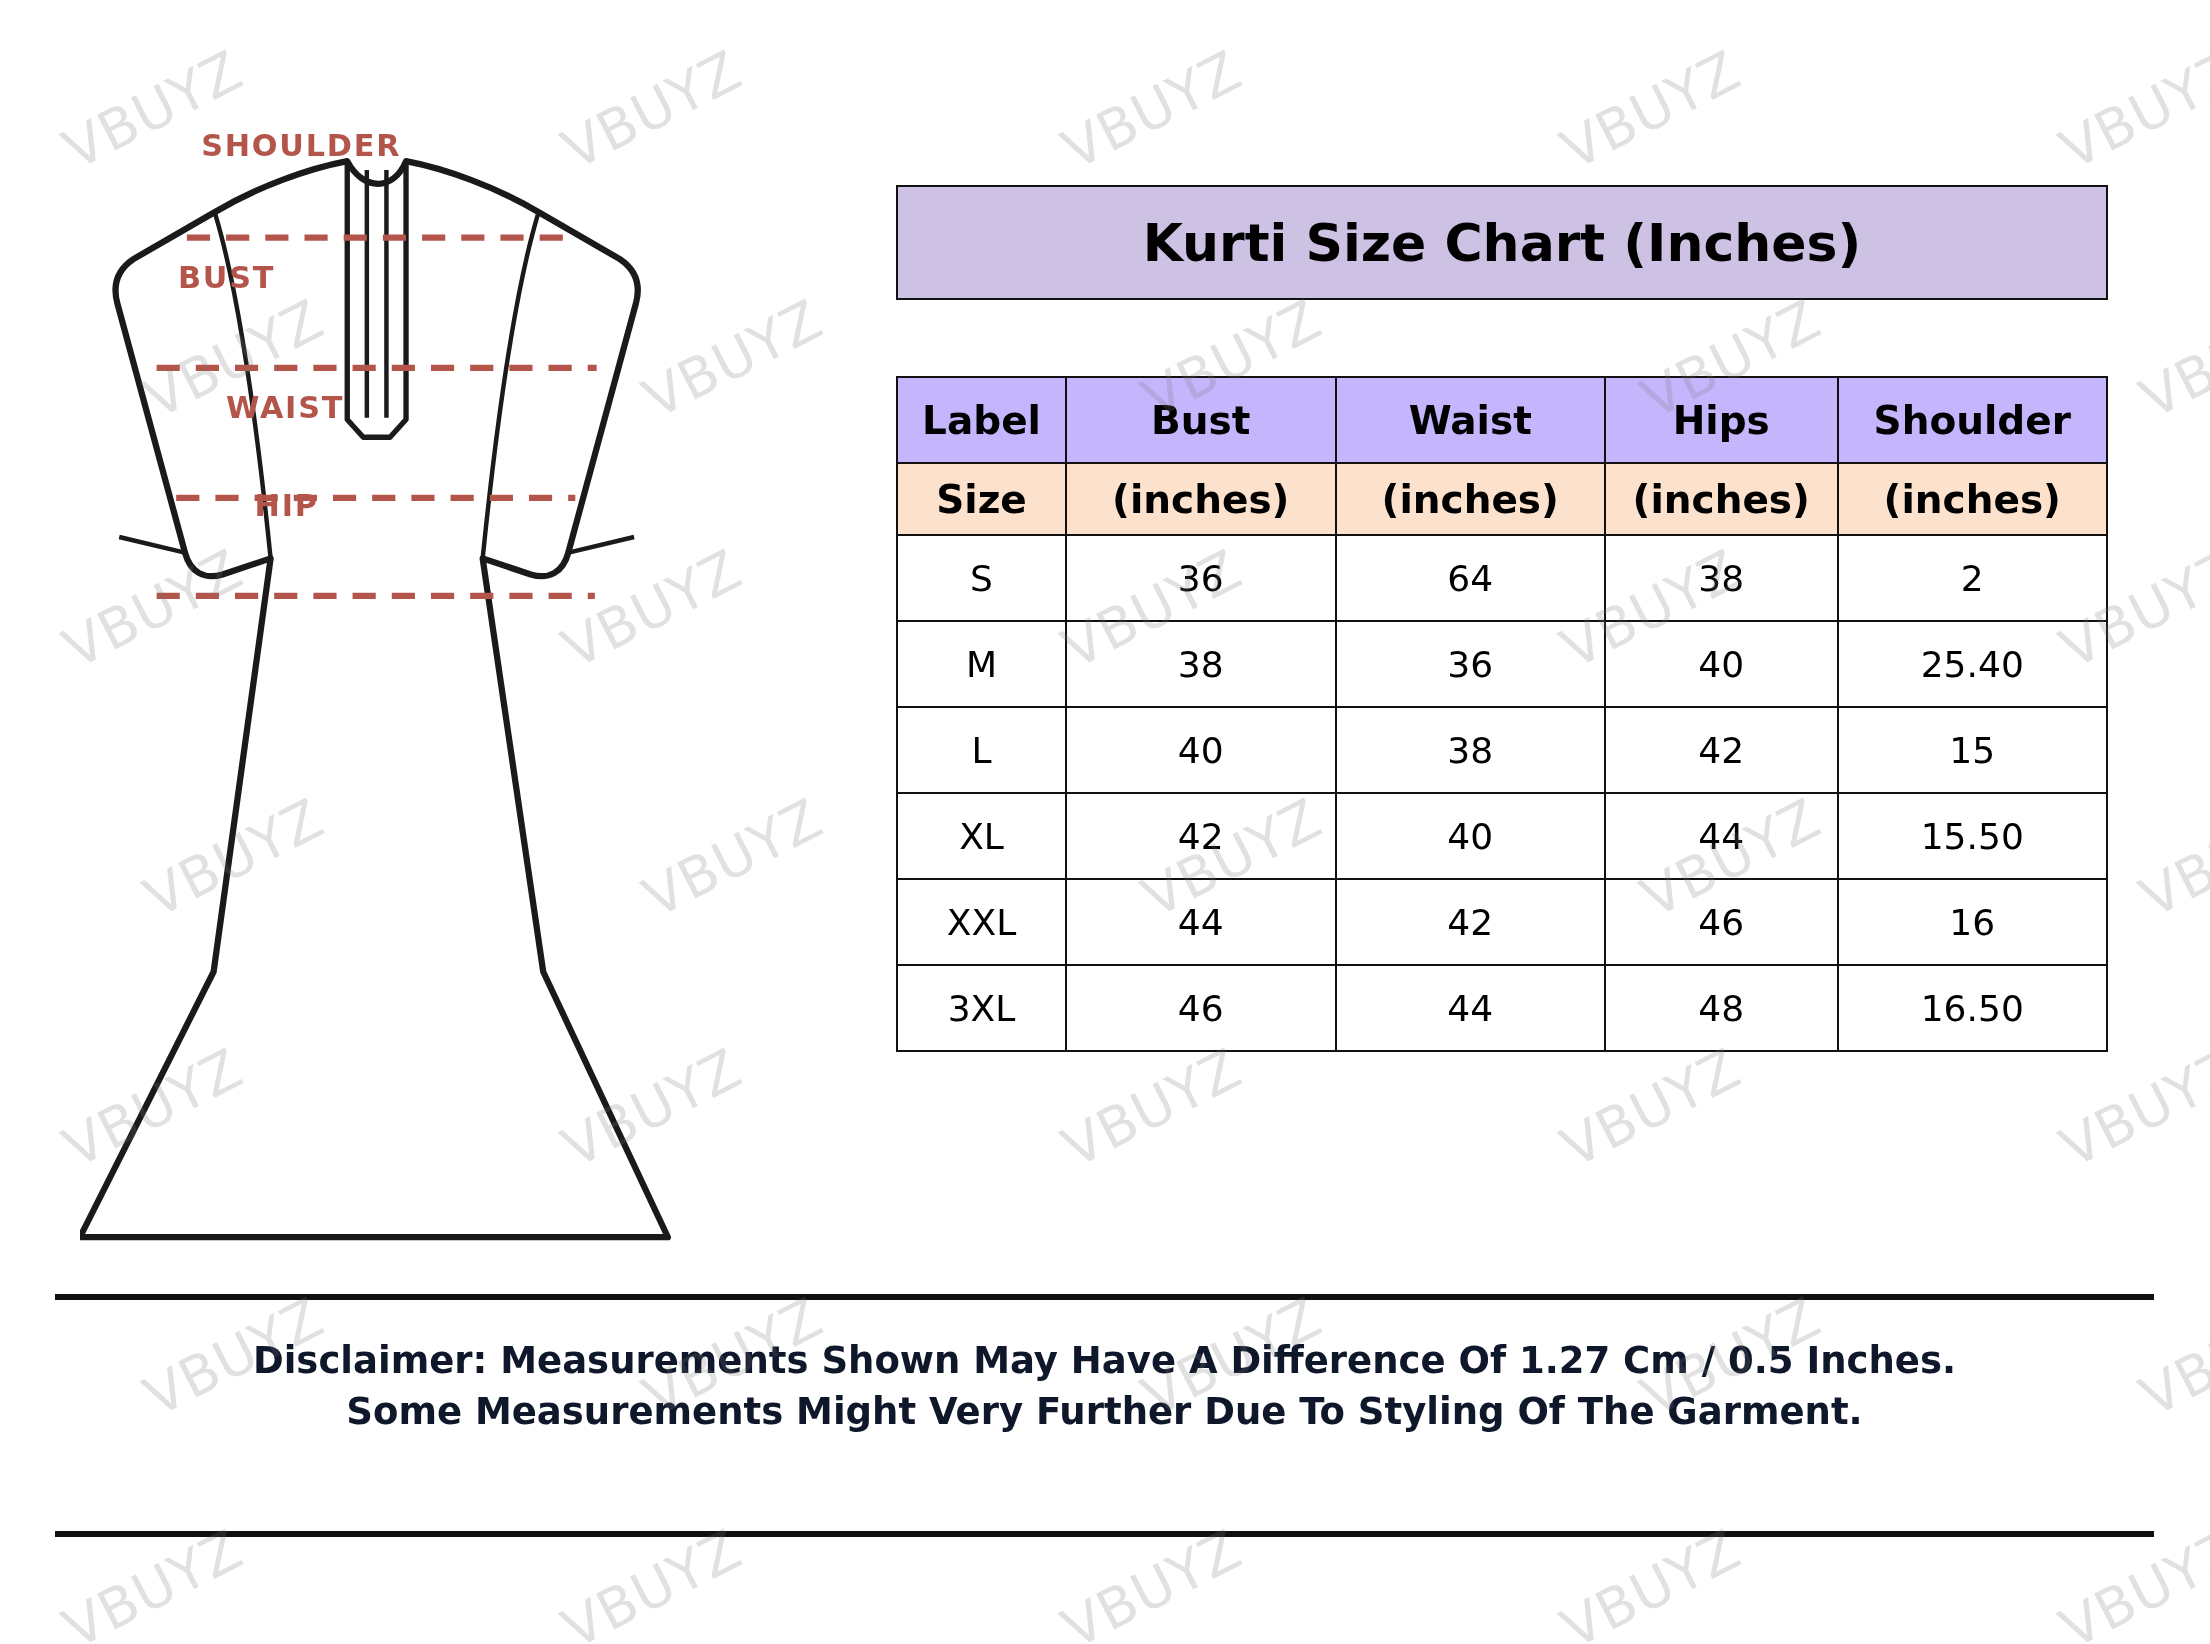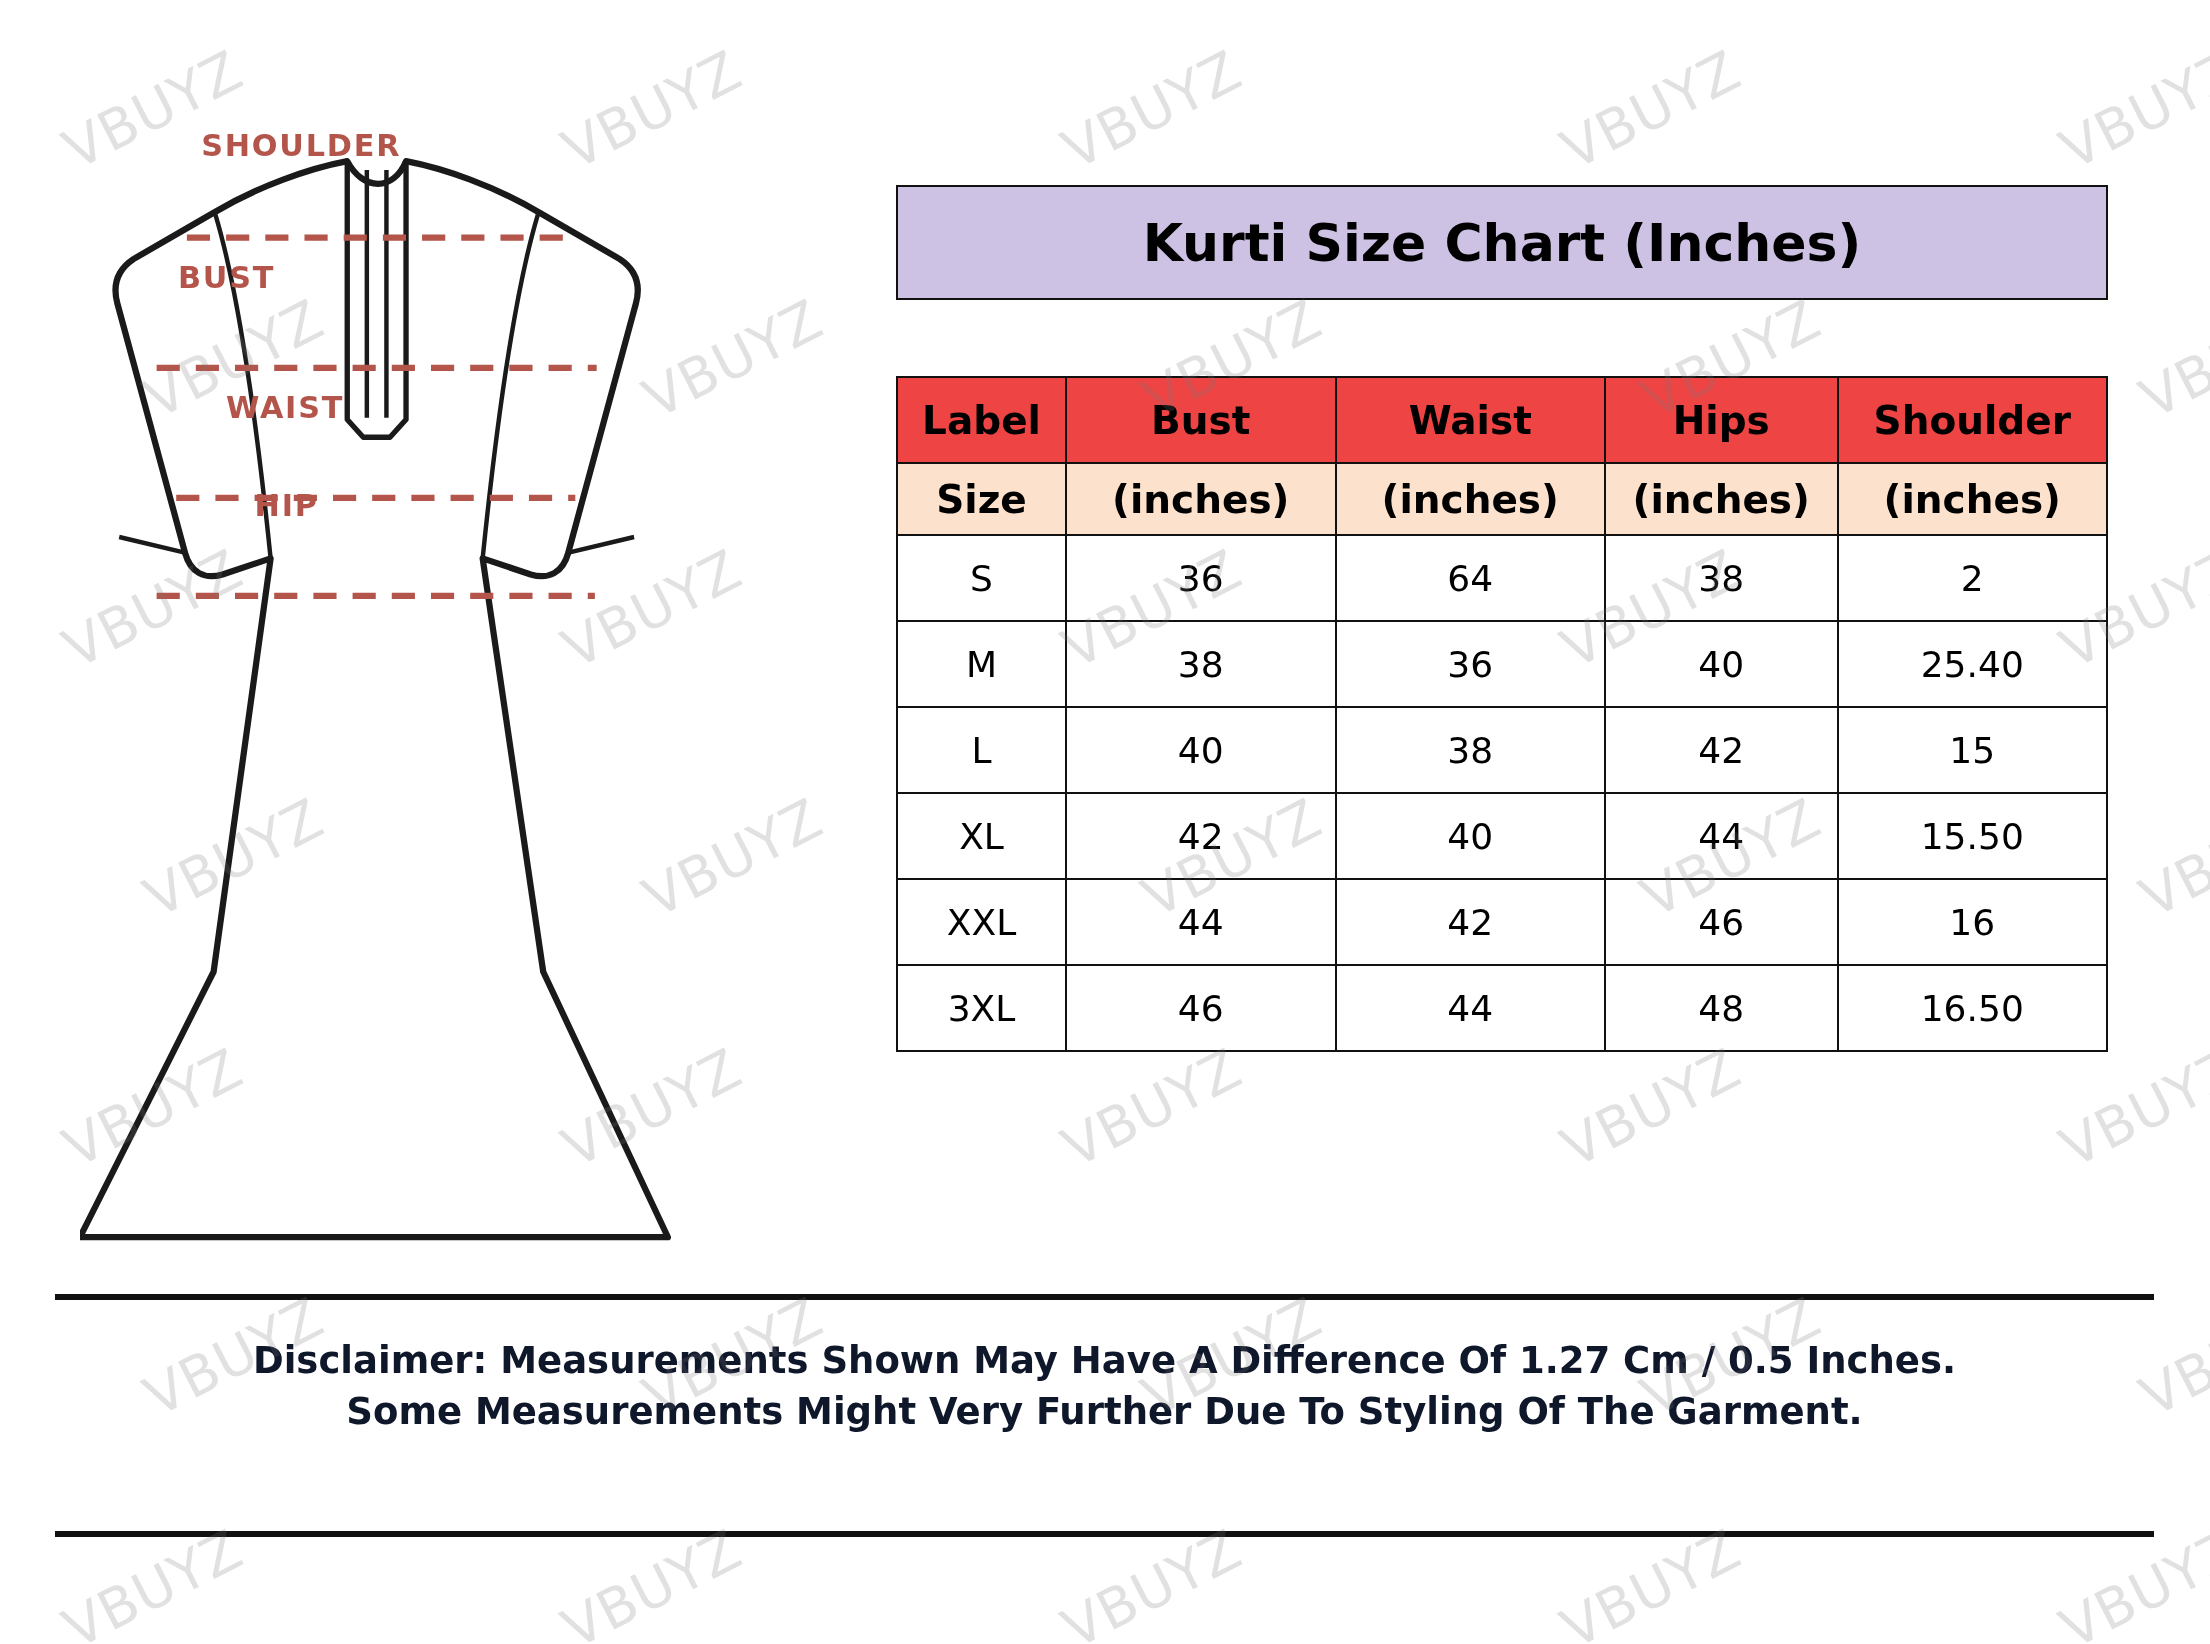--- a/index.html
+++ b/index.html
@@ -79,21 +79,21 @@
     width: 100%;
     table-layout: fixed;
   }
   table#size-table th,
   table#size-table td {
     border: 2.7px solid #111;
     text-align: center;
     color: #000;
   }
   table#size-table thead tr.head-row-1 th {
-    background: #ef4444;
+    background: #c4b5fd;
     font-size: 39px;
     font-weight: bold;
     height: 82px;
   }
   table#size-table thead tr.head-row-2 td {
     background: #fce2cd;
     font-size: 39px;
     font-weight: bold;
     height: 68px;
   }

